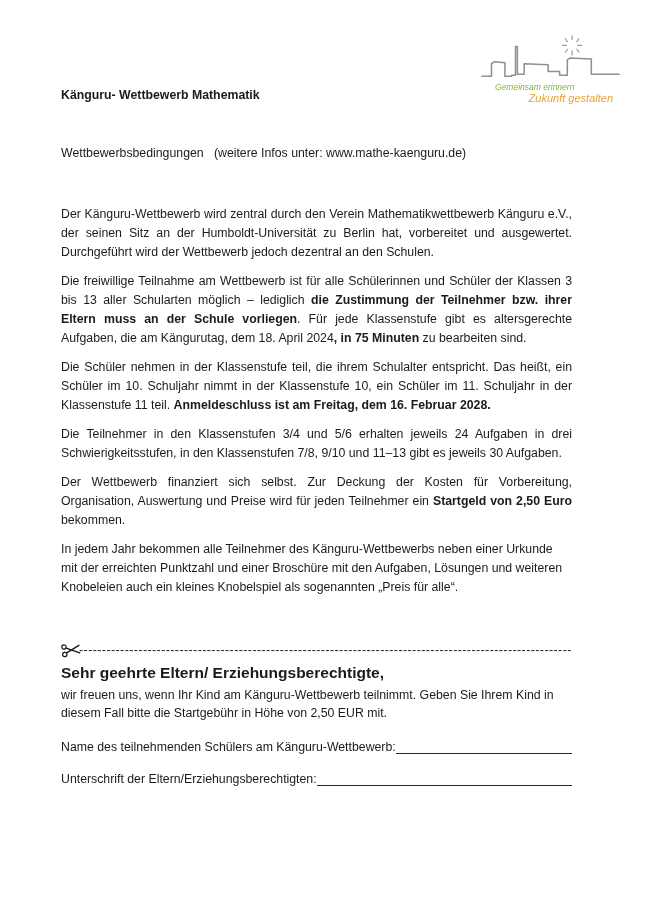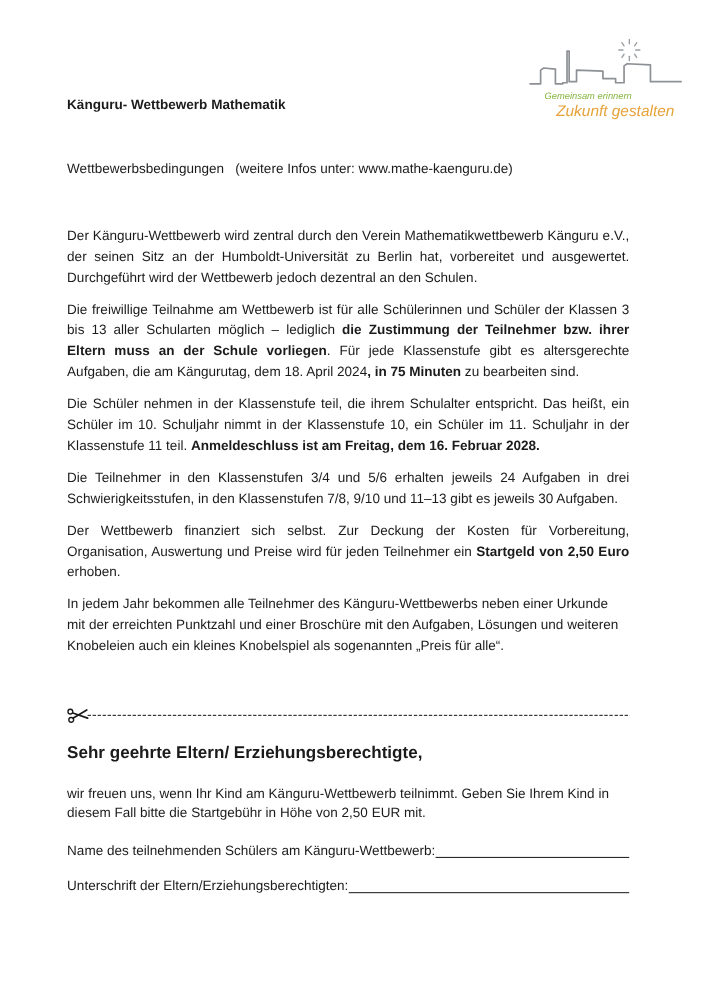--- a/index.html
+++ b/index.html
@@ -20,29 +20,29 @@
   .paragraphs p { margin: 0 0 10px 0; line-height: 19px; }
   p.justify { text-align: justify; }
   p.leftal { text-align: left; }
   p b { font-weight: bold; }
 
   
   .logo { position: absolute; top: 33px; right: 20px; width: 152px; }
   .logo svg.skyline { display: block; width: 150px; height: 48px; margin: 0 auto; }
   .logo-name { font-size: 8px; font-weight: bold; text-align: center; letter-spacing: 0.1px; margin-top: -3px; }
   .logo-motto1 { font-size: 8.5px; font-style: italic; padding-left: 20px; margin-top: 1px; }
-  .logo-motto2 { font-size: 14px; font-style: italic; text-align: right; padding-right: 14px; margin-top: 0px; }
+  .logo-motto2 { font-size: 11px; font-style: italic; text-align: right; padding-right: 14px; margin-top: 0px; }
 
   
   .cut-line { margin-top: 44px; display: flex; align-items: center; height: 17px; }
   .cut-line .scissors { flex: 0 0 auto; width: 20px; height: 16px; transform: rotate(-6deg); margin-right: -2px; }
   .cut-line .dashes { flex: 1 1 auto; overflow: hidden; white-space: nowrap; font-size: 12.5px; letter-spacing: 0.4px; color: #1b1b1b; }
 
-  .salutation { margin-top: 17px; font-size: 15.5px; font-weight: bold; line-height: 20px; }
-  .form-intro { margin-top: 17px; line-height: 18px; }
+  .salutation { margin-top: 5px; font-size: 15.5px; font-weight: bold; line-height: 20px; }
+  .form-intro { margin-top: 3px; line-height: 18px; }
 
   .form-row { display: flex; align-items: flex-end; margin-top: 13px; height: 19px; }
   .form-row .label { font-weight: normal; white-space: nowrap; }
   .form-row .blank { flex: 1 1 auto; border-bottom: 1.3px solid #2a2a2a; height: 15px; }
 </style>
 </head>
 <body>
 
 <div class="page">
 
@@ -70,21 +70,21 @@
 
     <div class="doc-title">Känguru- Wettbewerb Mathematik</div>
 
     <div class="doc-subtitle">Wettbewerbsbedingungen   (weitere Infos unter: www.mathe-kaenguru.de)</div>
 
     <div class="paragraphs">
       <p class="justify"><span>Der Känguru-Wettbewerb wird zentral durch den Verein Mathematikwettbewerb Känguru e.V., der seinen Sitz an der Humboldt-Universität zu Berlin hat, vorbereitet und ausgewertet. Durchgeführt wird der Wettbewerb jedoch dezentral an den Schulen.</span></p>
       <p class="justify"><span>Die freiwillige Teilnahme am Wettbewerb ist für alle Schülerinnen und Schüler der Klassen 3 bis 13 aller Schularten möglich – lediglich </span><b>die Zustimmung der Teilnehmer bzw. ihrer Eltern muss an der Schule vorliegen</b><span>. Für jede Klassenstufe gibt es altersgerechte Aufgaben, die am Kängurutag, dem 18. April 2024</span><b>, in 75 Minuten</b><span> zu bearbeiten sind.</span></p>
       <p class="justify"><span>Die Schüler nehmen in der Klassenstufe teil, die ihrem Schulalter entspricht. Das heißt, ein Schüler im 10. Schuljahr nimmt in der Klassenstufe 10, ein Schüler im 11. Schuljahr in der Klassenstufe 11 teil. </span><b>Anmeldeschluss ist am Freitag, dem 16. Februar 2028.</b></p>
       <p class="justify"><span>Die Teilnehmer in den Klassenstufen 3/4 und 5/6 erhalten jeweils 24 Aufgaben in drei Schwierigkeitsstufen, in den Klassenstufen 7/8, 9/10 und 11–13 gibt es jeweils 30 Aufgaben.</span></p>
-      <p class="justify"><span>Der Wettbewerb finanziert sich selbst. Zur Deckung der Kosten für Vorbereitung, Organisation, Auswertung und Preise wird für jeden Teilnehmer ein </span><b>Startgeld von 2,50 Euro</b><span> erhoben.</span></p>
+      <p class="justify"><span>Der Wettbewerb finanziert sich selbst. Zur Deckung der Kosten für Vorbereitung, Organisation, Auswertung und Preise wird für jeden Teilnehmer ein </span><b>Startgeld von 2,50 Euro</b><span> bekommen.</span></p>
       <p class="leftal"><span>In jedem Jahr bekommen alle Teilnehmer des Känguru-Wettbewerbs neben einer Urkunde mit der erreichten Punktzahl und einer Broschüre mit den Aufgaben, Lösungen und weiteren Knobeleien auch ein kleines Knobelspiel als sogenannten „Preis für alle“.</span></p>
     </div>
 
     <div class="cut-line">
       <svg class="scissors" viewBox="0 0 24 18">
         <circle cx="4" cy="4.5" r="2.6" fill="none" stroke="#1b1b1b" stroke-width="1.5"></circle>
         <circle cx="4" cy="13.5" r="2.6" fill="none" stroke="#1b1b1b" stroke-width="1.5"></circle>
         <line x1="6.5" y1="6.2" x2="22" y2="13.5" stroke="#1b1b1b" stroke-width="1.8" stroke-linecap="round"></line>
         <line x1="6.5" y1="11.8" x2="22" y2="4.5" stroke="#1b1b1b" stroke-width="1.8" stroke-linecap="round"></line>
       </svg>

